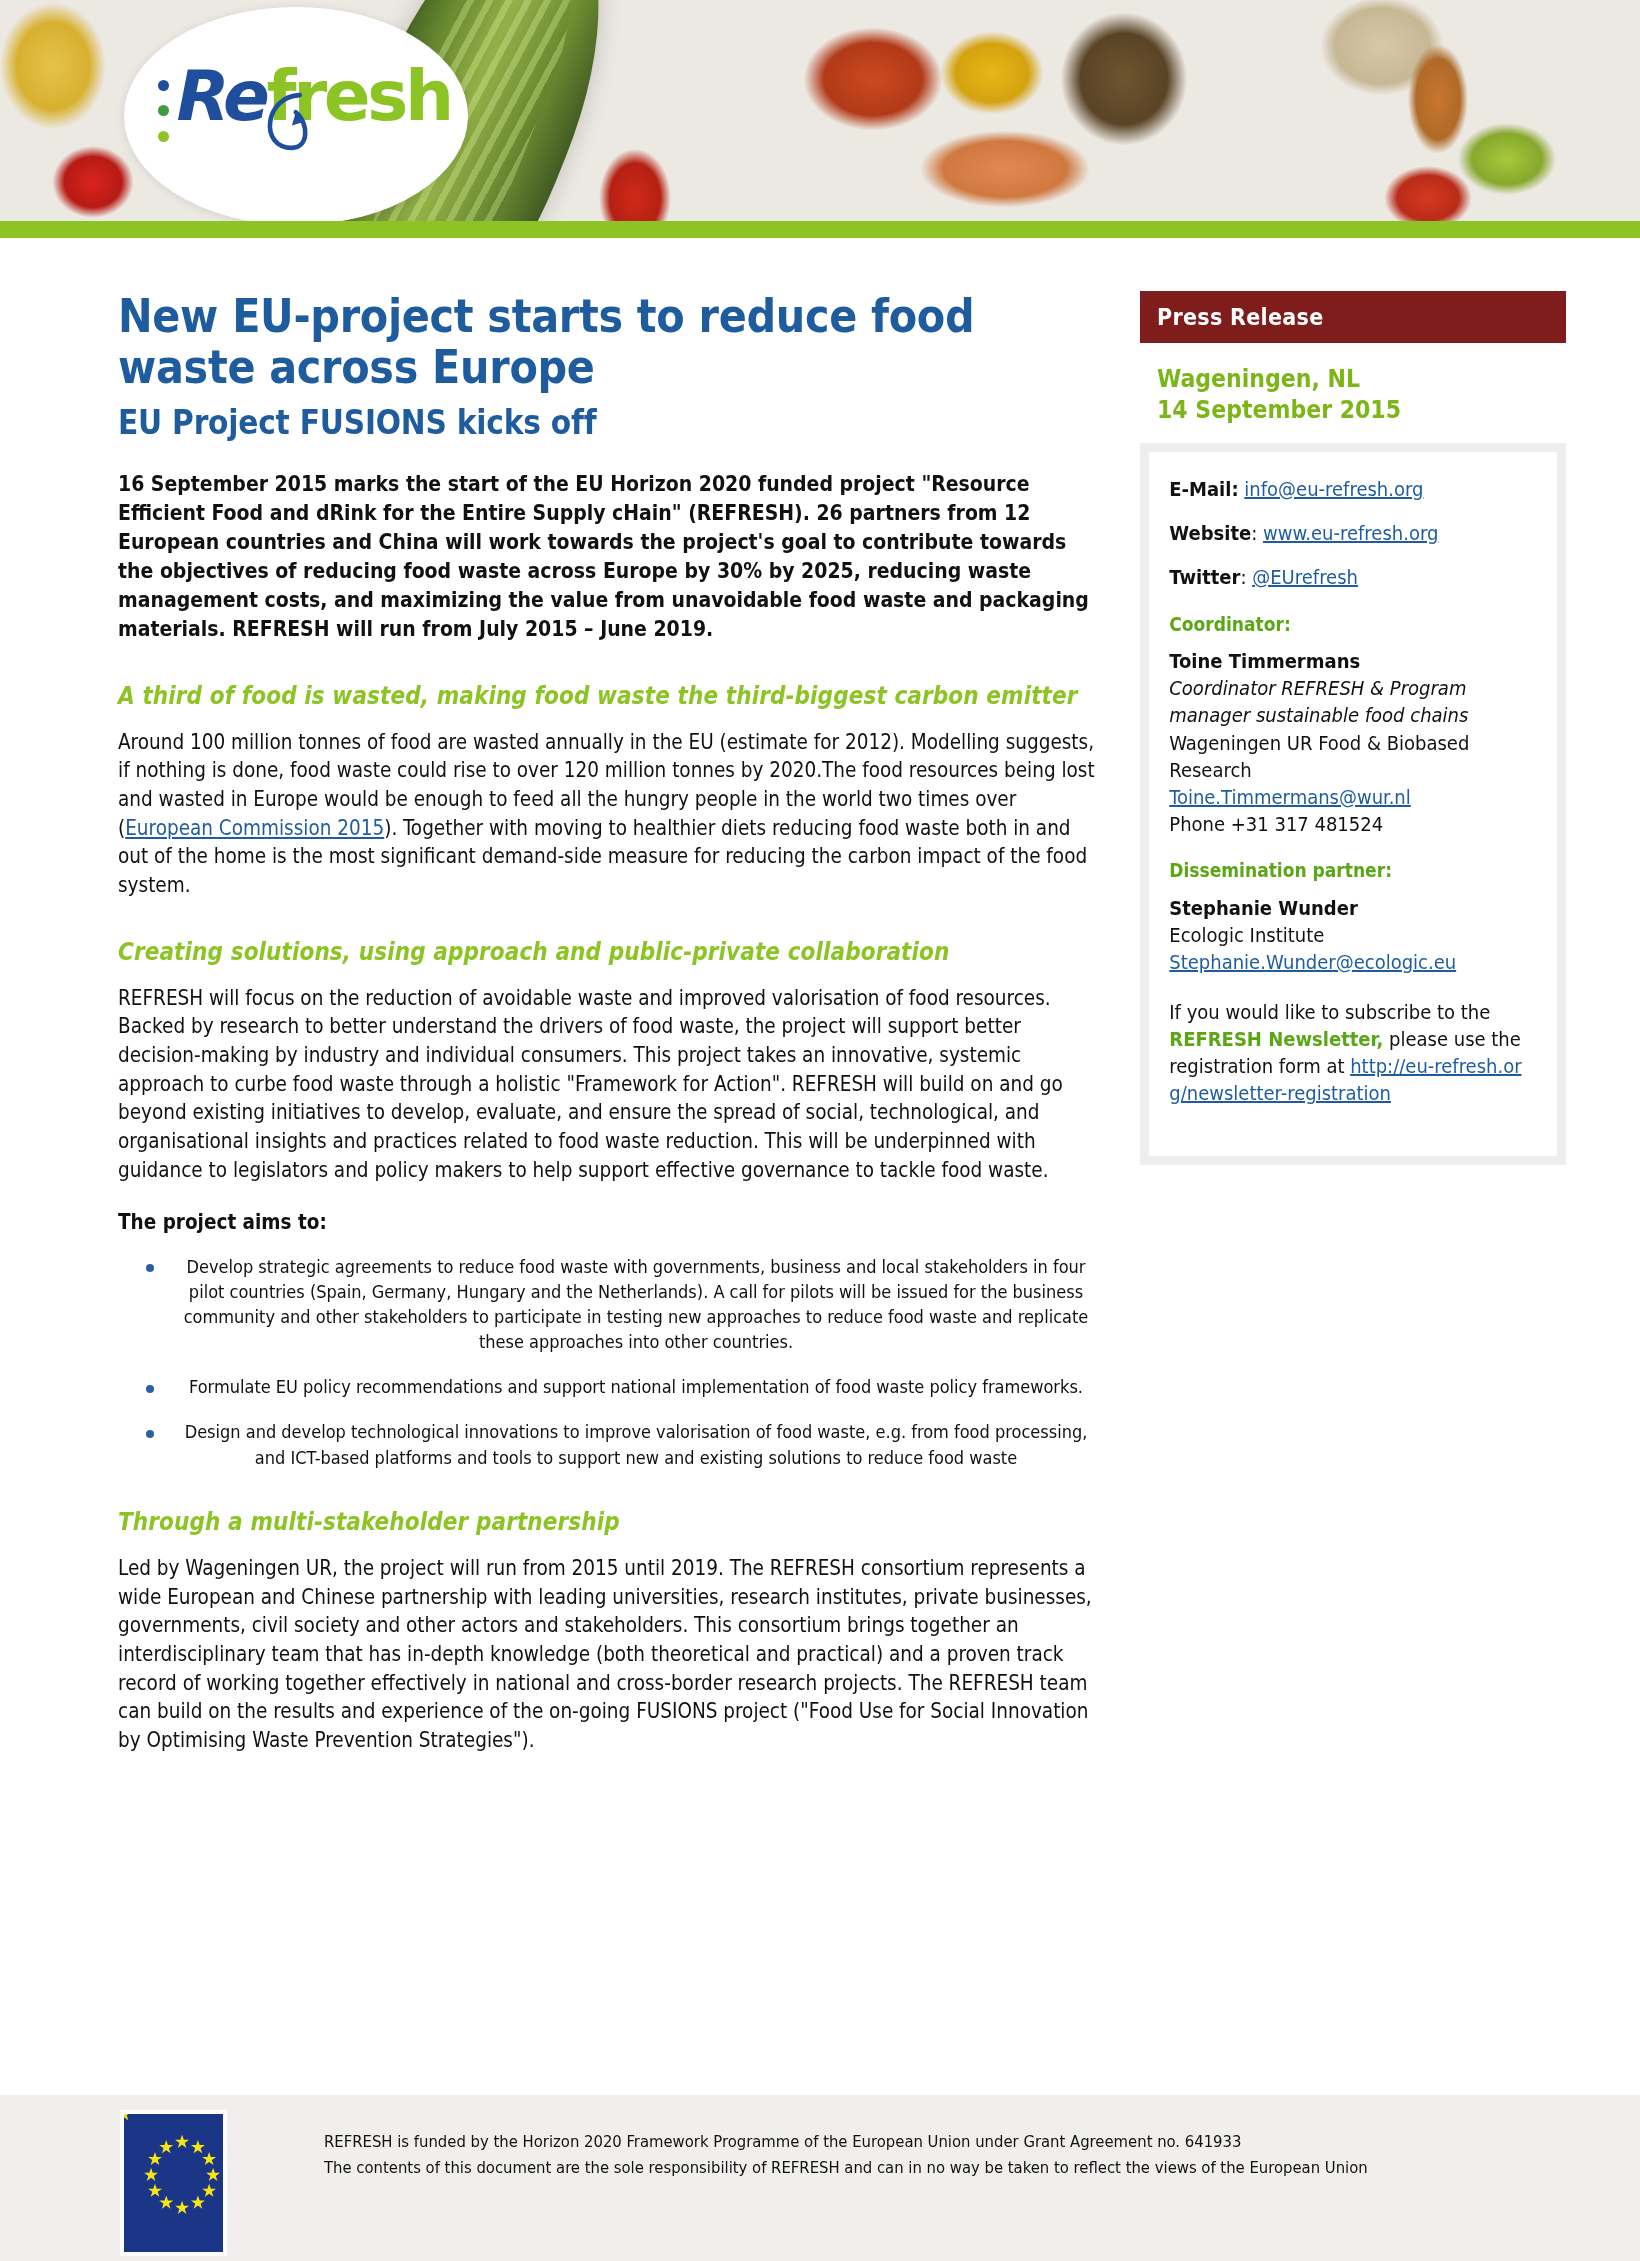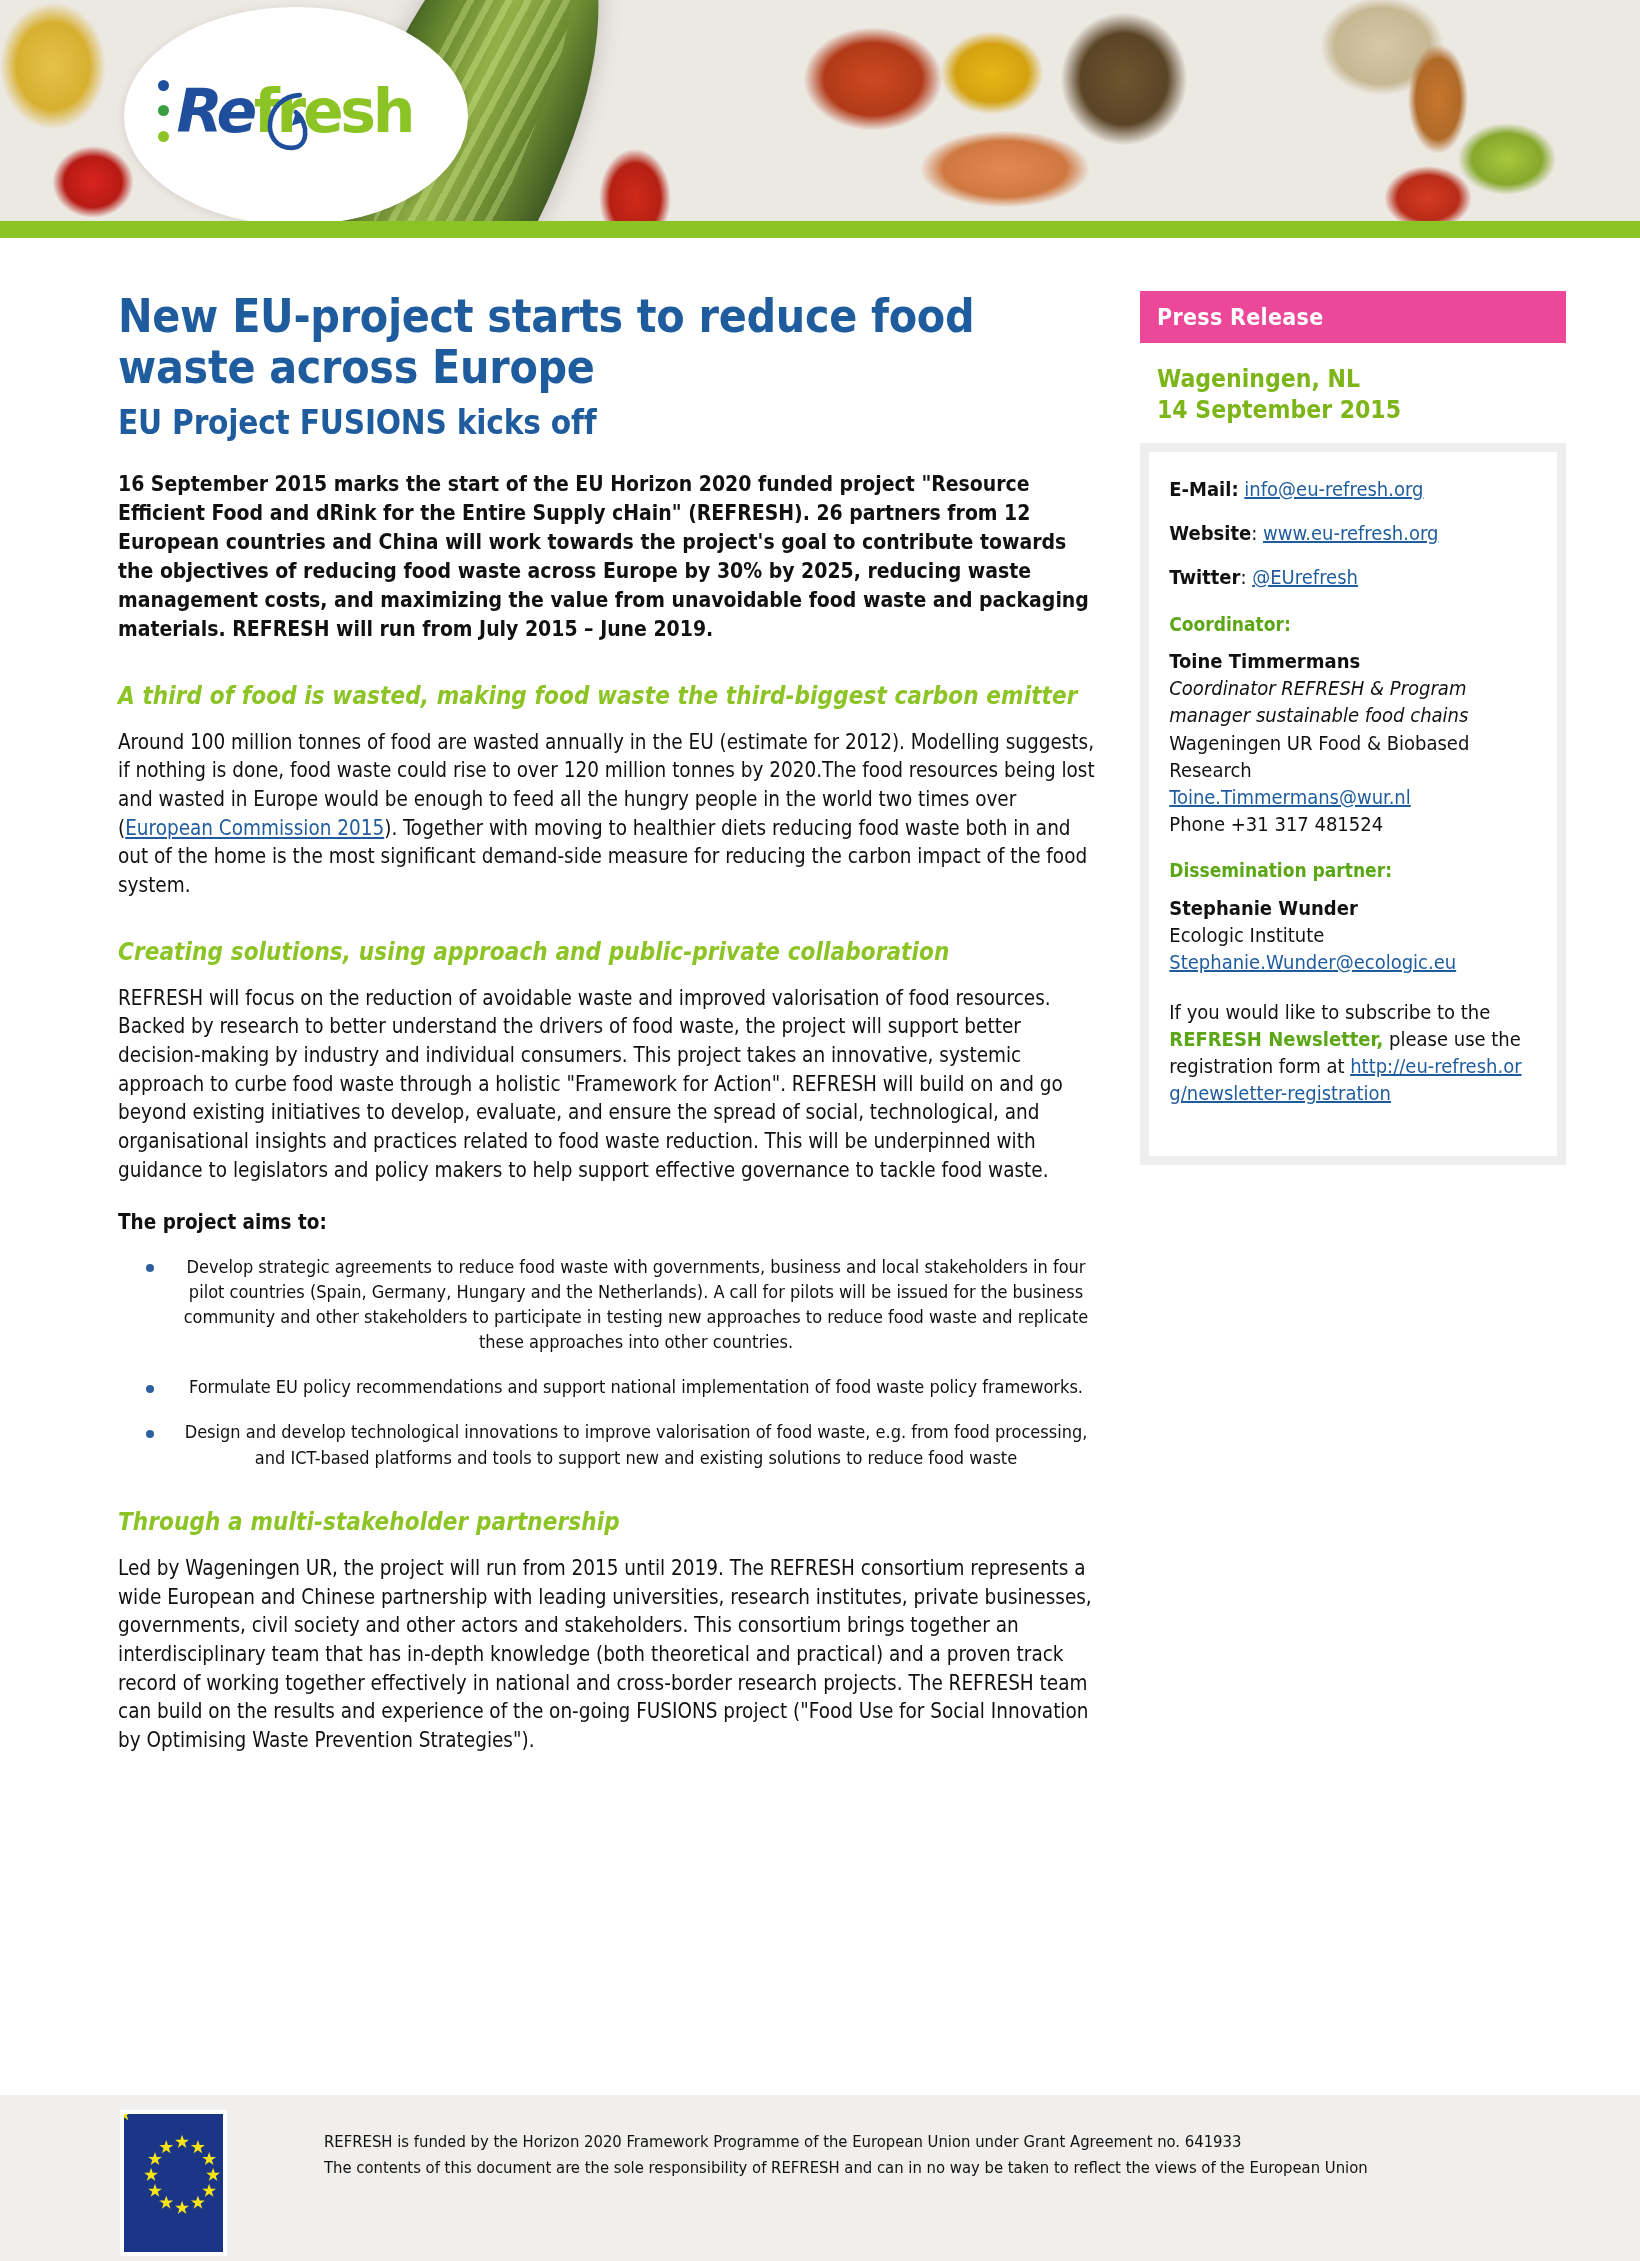--- a/index.html
+++ b/index.html
@@ -74,26 +74,25 @@
     align-items: center;
     justify-content: center;
     box-shadow: 0 1.3px 9.3px rgba(0,0,0,.10);
   }
   .logo-wrap { position: relative; width: 284px; height: 112px; }
   .logo-dots { position: absolute; left: 4px; top: 20px; }
   .logo-dot { width: 11.2px; height: 11.2px; border-radius: 50%; margin-bottom: 14.5px; }
   .logo-text {
     position: absolute; left: 22.5px; top: 2.6px;
     font-family: "DejaVu Sans", sans-serif;
-    font-size: 60px;
+    font-size: 69px;
     font-weight: 700;
     letter-spacing: -3.3px;
     line-height: 1;
     white-space: nowrap;
-    margin-top: 19px;
   }
   .logo-re { color: #1f4e9c; font-style: italic; }
   .logo-fresh { color: #8cc425; }
   .logo-arrow { position: absolute; left: 98px; top: 22.5px; }
 
   
   .page {
     position: absolute;
     left: 0; top: 238px;
     width: 1640px;
@@ -181,21 +180,21 @@
     left: 28px; top: 10.6px;
     width: 8px; height: 8px;
     border-radius: 50%;
     background: #2c5f9e;
   }
 
   
   .press-banner {
     width: 426px;
     height: 52px;
-    background: #ec4899;
+    background: #7f1d1d;
     display: flex;
     align-items: center;
     padding-left: 17px;
     box-sizing: border-box;
   }
   .press-banner span {
     font-family: "DejaVu Sans Condensed", "Liberation Sans Narrow", "Liberation Sans", sans-serif;
     font-size: 23px;
     font-weight: 700;
     color: #ffffff;

